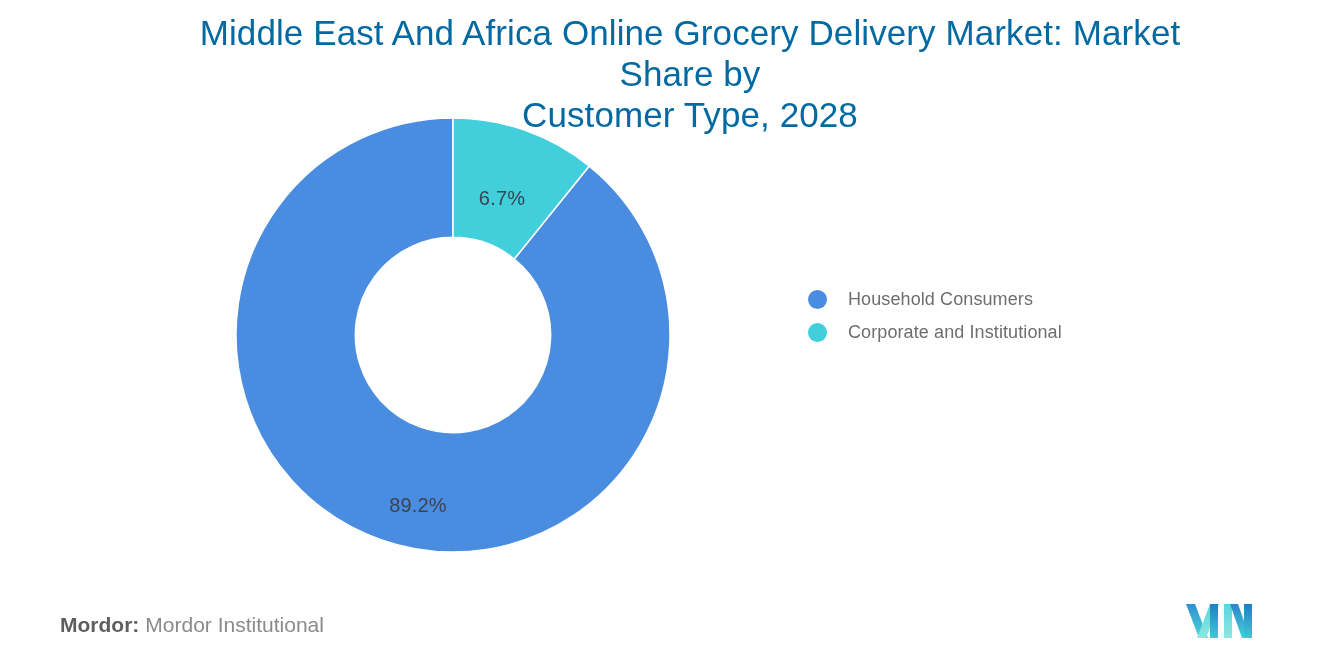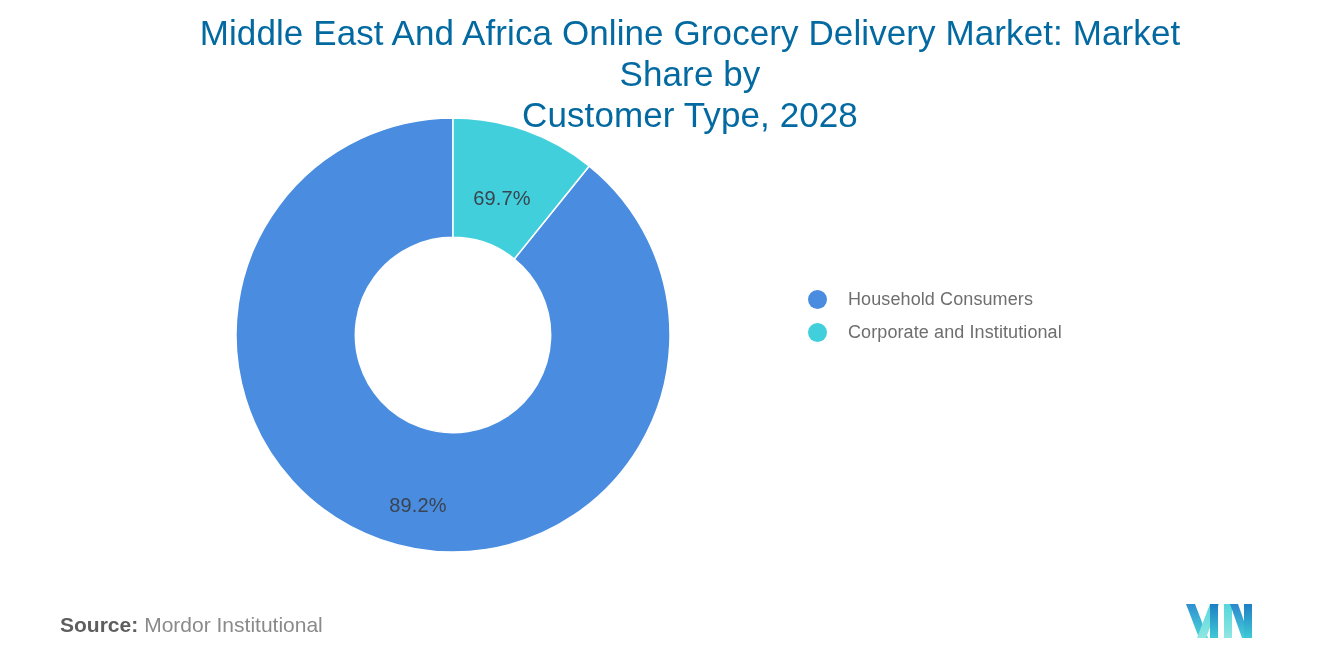--- a/index.html
+++ b/index.html
@@ -117,36 +117,36 @@
 
 <div id="donut-wrap">
   <svg id="donut-svg" viewBox="0 0 434 434" xmlns="http://www.w3.org/2000/svg">
     <g id="donut-slices">
         <path d="M 353.20902540008206 48.07368055995593 A 217 217 0 1 1 216.99999999999997 0 L 216.99999999999997 119.35 A 97.65 97.65 0 1 0 278.2940614300369 140.98315625198018 Z" fill="#4a8de0" stroke="#ffffff" stroke-width="1.5"></path>
         <path d="M 217 0 A 217 217 0 0 1 353.20902540008206 48.07368055995593 L 278.2940614300369 140.98315625198018 A 97.65 97.65 0 0 0 217 119.35 Z" fill="#40cfdb" stroke="#ffffff" stroke-width="1.5"></path>
       </g>
   </svg>
 
   <div class="slice-label" id="label-0" style="left: 182px; top: 351px; margin-top: 36px;">89.2%</div>
-  <div class="slice-label" id="label-1" style="left: 266px; top: 80px;">69.7%</div>
+  <div class="slice-label" id="label-1" style="left: 266px; top: 80px;">6.7%</div>
 </div>
 
 <div id="legend">
   <div class="legend-row">
     <span class="legend-marker" id="legend-marker-0" style="background: rgb(74, 141, 224);"></span>
     <span class="legend-label">Household Consumers</span>
   </div>
   <div class="legend-row">
     <span class="legend-marker" id="legend-marker-1" style="background: rgb(64, 207, 219);"></span>
     <span class="legend-label">Corporate and Institutional</span>
   </div>
 </div>
 
 <div id="footer-source">
-  <span class="src-key">Source:</span><span class="src-val">Mordor Institutional</span>
+  <span class="src-key">Mordor:</span><span class="src-val">Mordor Institutional</span>
 </div>
 
 <div id="brand-logo">
   <svg viewBox="0 0 70 42" xmlns="http://www.w3.org/2000/svg">
     <defs>
       <linearGradient id="miA" x1="0" y1="0" x2="0" y2="1">
         <stop offset="0%" stop-color="#2f8fd0"></stop>
         <stop offset="100%" stop-color="#4ad6d8"></stop>
       </linearGradient>
       <linearGradient id="miB" x1="0" y1="0" x2="0" y2="1">

